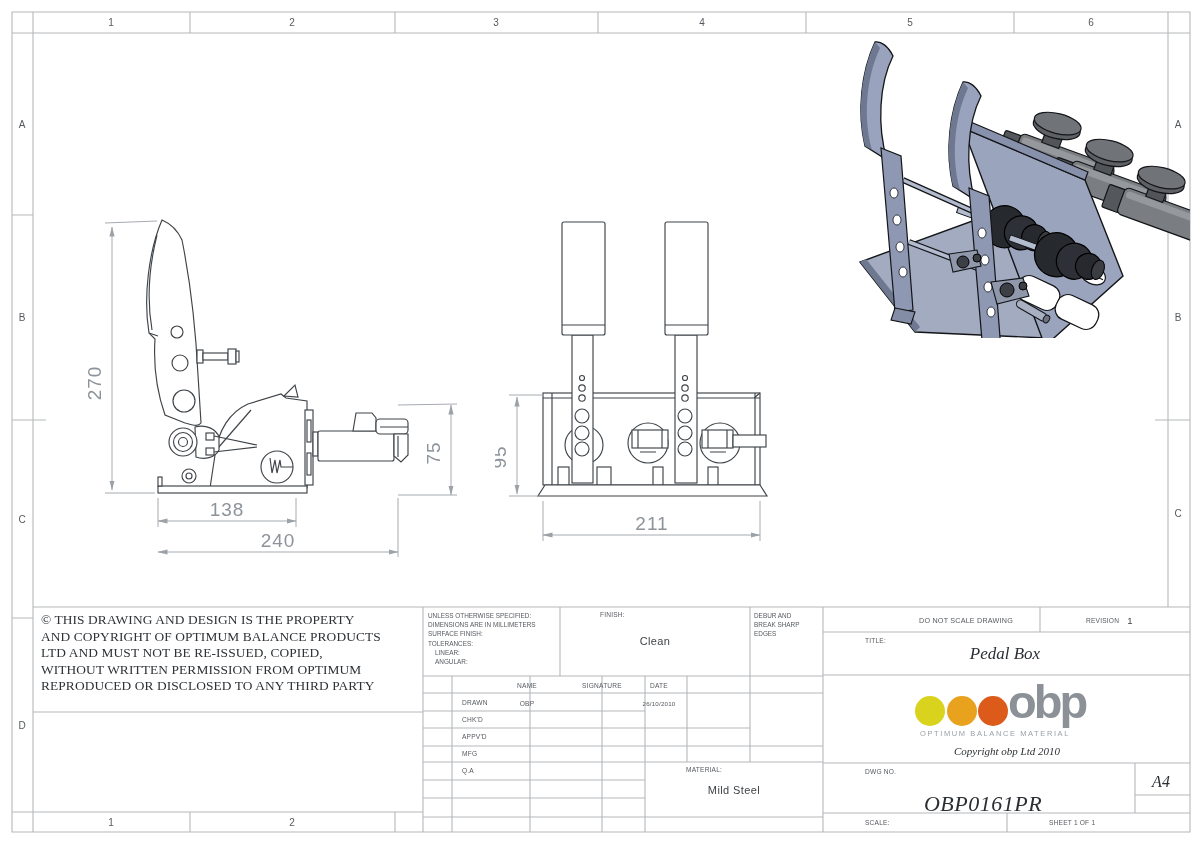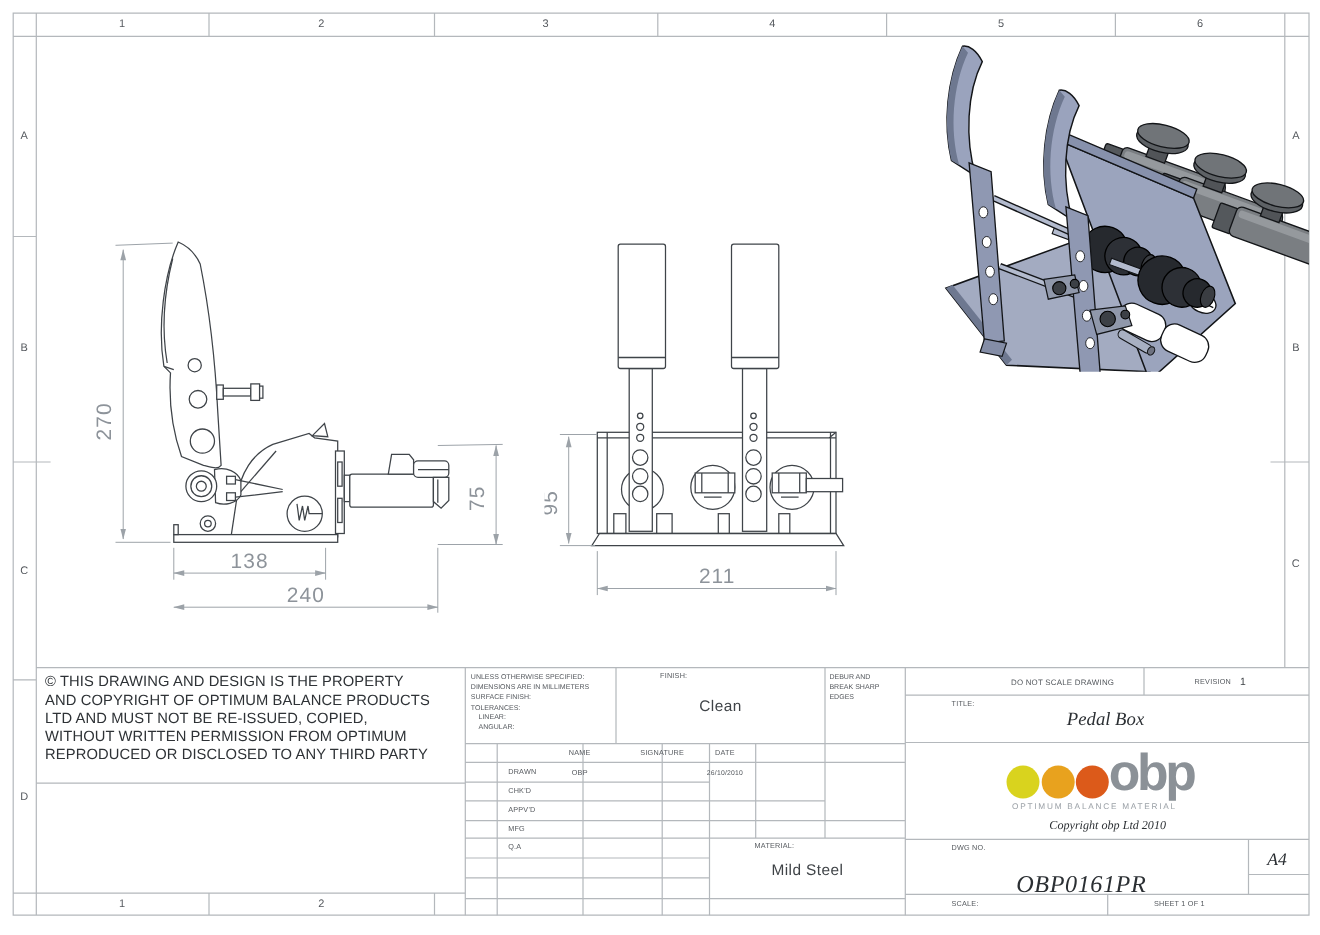--- a/index.html
+++ b/index.html
@@ -4,23 +4,23 @@
 <style>
   html,body{margin:0;padding:0;background:#ffffff;}
   #sheet{position:relative;width:1200px;height:850px;background:#ffffff;overflow:hidden;
          font-family:"Liberation Sans", sans-serif;}
   .abs{position:absolute;}
   .ctr{transform:translate(-50%,-50%);}
   .grid-lbl{font-size:10px;color:#55595e;}
   .tb-label{font-size:6.6px;color:#55595e;letter-spacing:.2px;margin-left:36px;}
   .tb-tiny{font-size:6.4px;color:#55595e;line-height:9.2px;}
   .tb-tiny .indent{padding-left:7px;}
-  .tb-val{font-size:14px;color:#3f4347;letter-spacing:.4px;}
+  .tb-val{font-size:11px;color:#3f4347;letter-spacing:.4px;}
   .serif{font-family:"Liberation Serif", serif;color:#2b2f33;font-style:italic;}
-  .copy-par{font-size:13.4px;line-height:16.6px;color:#2e3236;letter-spacing:.1px;}
+  .copy-par{font-size:13.4px;line-height:16.6px;color:#2e3236;letter-spacing:.1px;font-family:Liberation Serif, serif;}
   .addr{font-size:15.4px;line-height:19.6px;color:#2e3236;}
   .dimtxt{font-size:19px;fill:#8d939a;letter-spacing:1px;}
   .pl{stroke:#3f4449;stroke-width:1.15;fill:none;}
   .plw{stroke:#3f4449;stroke-width:1.15;fill:#ffffff;}
   .dim{stroke:#9ca2a8;stroke-width:0.9;fill:none;}
   svg{display:block;}
 </style>
 </head>
 <body>
 

